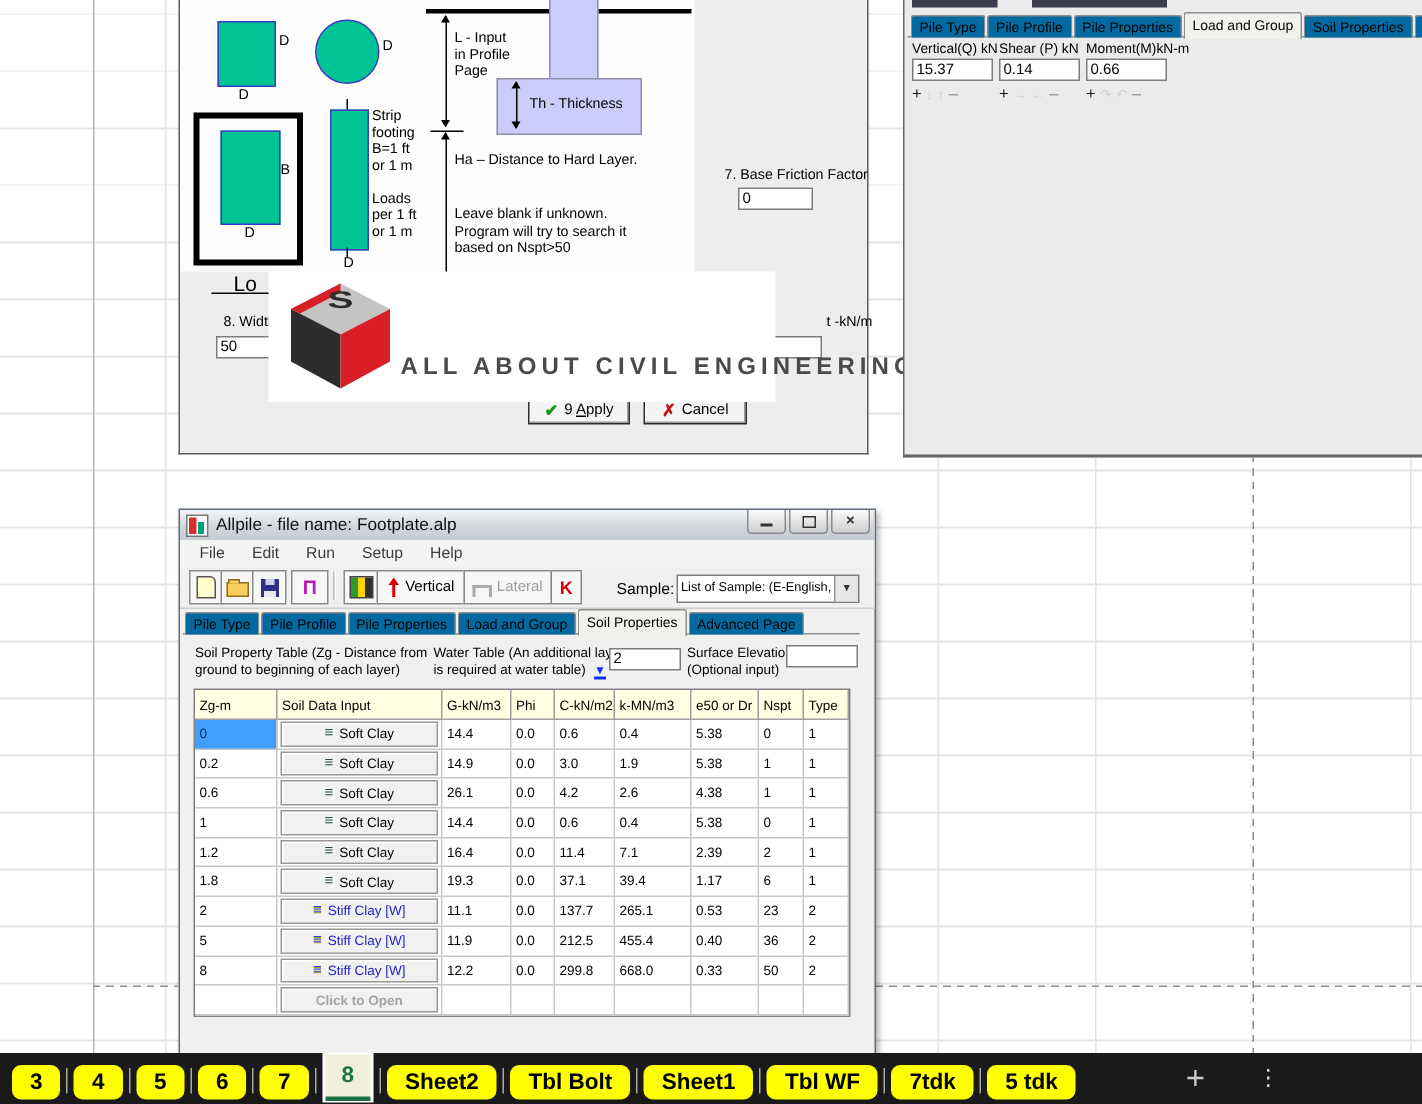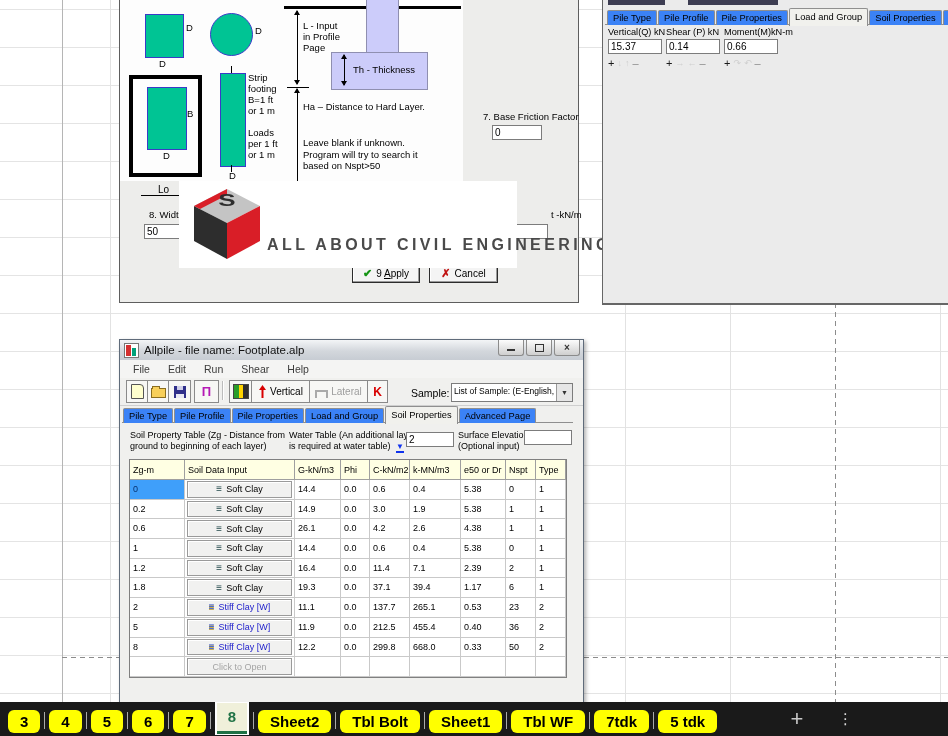--- a/index.html
+++ b/index.html
@@ -37,21 +37,21 @@
   
   #wm{left:59px;top:181px;width:338px;height:87px;background:#ffffff;z-index:5;}
   #wm .brand{position:absolute;left:99px;top:2px;font-size:39px;font-weight:bold;color:#b3b3b3;letter-spacing:1px;}
   #wm .tag{position:absolute;left:88px;top:55px;font-size:16px;font-weight:bold;color:#4a4a4a;letter-spacing:3.4px;white-space:nowrap;}
 
   
   #loadpanel{left:602px;top:0;width:346px;height:303px;background:#ebebeb;border-left:1px solid #666;border-bottom:2px solid #666;z-index:2;}
   .cutbar{position:absolute;top:0;height:5px;background:#3d3d52;}
   .tabstrip{position:absolute;display:flex;align-items:flex-end;z-index:2;}
   .tabline{position:absolute;border-top:1px solid #8f8f8f;z-index:1;}
-  .tab{height:14px;line-height:14px;border:1px solid #8f8f8f;border-bottom:none;background:#3b82f6;padding:0 5px;font-size:9.3px;border-radius:2px 2px 0 0;margin-right:1px;white-space:nowrap;color:#000;}
+  .tab{height:14px;line-height:14px;border:1px solid #8f8f8f;border-bottom:none;background:#0369a1;padding:0 5px;font-size:9.3px;border-radius:2px 2px 0 0;margin-right:1px;white-space:nowrap;color:#000;}
   .tab.active{height:17px;line-height:17px;background:#f1f1ed;position:relative;z-index:3;margin-bottom:-1px;}
   .fldgrp{position:absolute;width:56px;}
   .fldlbl{font-size:9.2px;white-space:nowrap;color:#000;}
   .fldinp{margin-top:2px;width:48px;background:#fff;border:1px solid #7c7c7c;font-size:10px;height:13px;line-height:13px;padding:0 2px;color:#000;}
   .pmrow{margin-top:3px;font-size:11px;color:#1a1a1a;display:flex;gap:3px;align-items:center;}
   .pmrow .faint{color:#cfcfcf;font-size:9px;}
   .pmrow .minus{color:#8a8a8a;}
 
   
   #allpile{left:119px;top:339px;width:463px;height:363px;background:#f0f0ee;border:1px solid #5f6b7a;box-shadow:2px 2px 4px rgba(0,0,0,.3);z-index:3;}
@@ -96,21 +96,21 @@
   .trow.body{height:19.7px;}
   .tcell{border-right:1px solid #c9c9c9;border-bottom:1px solid #c9c9c9;font-size:9px;line-height:19px;padding-left:3px;overflow:hidden;white-space:nowrap;color:#000;}
   .hdr .tcell{border-right:1px solid #9f9f9f;border-bottom:1px solid #9f9f9f;line-height:20px;}
   .tcell.selcell{background:#3f9ffa;color:#06306e;}
   .soilcell{padding:1px 2px 1px 2px;}
   .soilbtn{width:100%;height:100%;background:#f1f1f0;border:1px solid #9a9a9a;box-shadow:inset 1px 1px 0 #fff;display:flex;align-items:center;justify-content:center;gap:4px;font-size:9px;color:#000;box-sizing:border-box;padding:0;}
   .soilbtn .sicon{font-size:10px;line-height:10px;}
   .soilbtn.soft .sicon{color:#23494a;}
   .soilbtn.stiff{color:#2222cc;}
   .soilbtn.stiff .sicon{color:#2244cc;text-shadow:0 1px 0 #b89c1e;}
-  .soilbtn.open{color:#a4a4a4;}
+  .soilbtn.open{color:#a4a4a4;font-weight:bold;}
 
   
   #sheetbar{left:0;top:702px;width:948px;height:34px;background:#1a1a1a;z-index:10;}
   #tabsflow{position:absolute;left:8px;top:0;height:34px;display:flex;align-items:flex-start;}
   .stab{margin-top:8px;height:23px;line-height:23px;background:#ffff00;color:#000;border-radius:6px;padding:0 12px;font-size:15px;font-weight:600;}
   .ssep{width:1px;height:17px;background:#a9a9a9;margin:10px 4px 0 4px;}
   .stab.activewrap{margin-top:0;height:32px;background:#ffffff;border-radius:0;padding:1px 2px 0 2px;line-height:normal;}
   .activeinner{height:28px;background:#f0f0da;padding:0 11px;line-height:28px;color:#217346;font-weight:700;font-size:15px;}
   .activebar{height:3px;background:#1e7145;}
   #addsheet{left:782px;top:3px;width:30px;height:28px;color:#c9c9c9;font-size:22px;line-height:28px;text-align:center;}
@@ -185,21 +185,21 @@
   <div class="dlbl" style="left:183px;top:101px">Ha – Distance to Hard Layer.</div>
   <div class="dlbl" style="left:183px;top:137px;line-height:11.5px" id="searchnote">
       <div>Leave blank if unknown.</div>
       <div>Program will try to search it</div>
       <div>based on Nspt&gt;50</div>
     </div>
 
   <div class="dlbl" style="left:363px;top:111px">7. Base Friction Factor</div>
   <div class="dinput" style="left:372px;top:125px;width:44px;height:13px">0</div>
 
-  <div class="dlbl" style="left:21px;top:184px;width:45px;text-align:center;border-bottom:1px solid #000;font-size:10px">Lo</div>
+  <div class="dlbl" style="left:21px;top:184px;width:45px;text-align:center;border-bottom:1px solid #000;font-size:14px">Lo</div>
   <div class="dlbl" style="left:29px;top:209px">8. Width</div>
   <div class="dinput" style="left:24px;top:224px;width:110px;height:13px">50</div>
   <div class="dlbl" style="left:431px;top:209px">t -kN/m</div>
   <div class="dinput" style="left:381px;top:224px;width:41px;height:13px"></div>
 
   <div id="wm" class="abs">
     <svg width="70" height="74" style="position:absolute;left:13px;top:6px">
       <polygon points="35,2 68,19 35,36 2,19" fill="#c4c4c4"></polygon>
       <polygon points="2,19 35,36 35,72 2,54" fill="#2d2d2d"></polygon>
       <polygon points="68,19 35,36 35,72 68,54" fill="#d91e27"></polygon>
@@ -281,21 +281,21 @@
         </div>
       <div class="wbtn">
           <div class="glyph-close">×</div>
         </div>
     </div>
   </div>
   <div id="menubar">
       <div class="menuitem">File</div>
       <div class="menuitem">Edit</div>
       <div class="menuitem">Run</div>
-      <div class="menuitem">Shear</div>
+      <div class="menuitem">Setup</div>
       <div class="menuitem">Help</div>
     </div>
   <div id="toolbar">
     <div class="tbtn" style="left:6px;width:21px">
         <div class="icon-new"></div>
       </div>
     <div class="tbtn" style="left:27px;width:21px">
         <div class="icon-open"></div>
       </div>
     <div class="tbtn" style="left:48px;width:21px">

